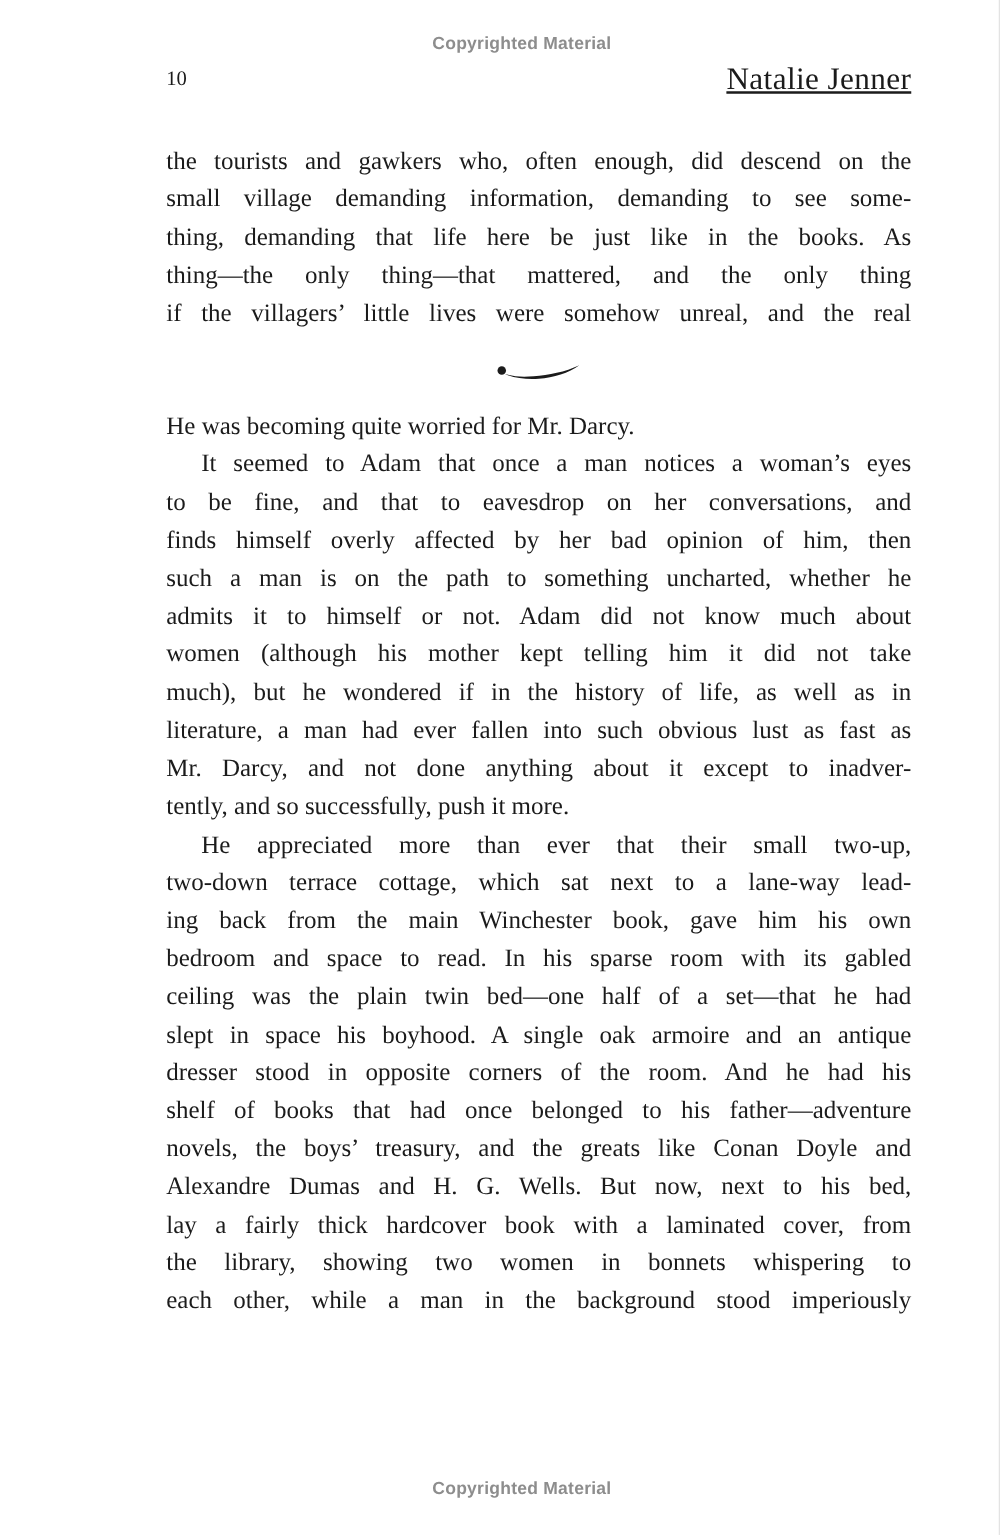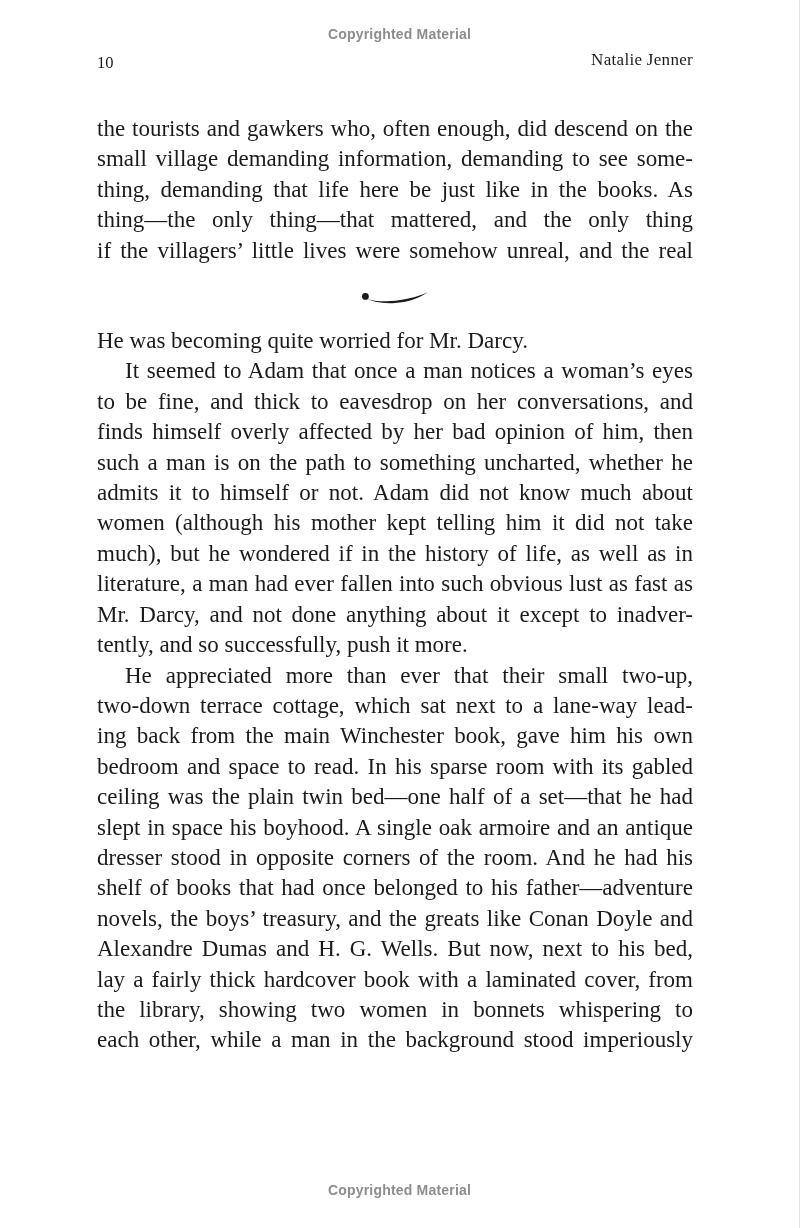--- a/index.html
+++ b/index.html
@@ -7,20 +7,21 @@
     width: 800px; height: 1228px;
     background: #ffffff;
     font-family: "Liberation Serif", serif;
     position: relative;
     overflow: hidden;
   }
   .page {
     position: absolute; inset: 0;
     background: #ffffff;
     border-right: 1px solid #e3e3e3;
+    margin-left: 36px;
   }
   .notice {
     position: absolute; left: 0; width: 100%;
     text-align: center;
     font-family: "Liberation Sans", sans-serif;
     font-weight: bold;
     font-size: 14px;
     color: #8d8d8d;
     letter-spacing: 0.2px;
   }
@@ -31,29 +32,30 @@
     position: absolute;
     top: 50px; left: 97px; width: 596px;
     text-align: right;
     color: #1b1b1b;
   }
   .pagenum {
     position: absolute; left: 0; top: 3px;
     font-size: 16.5px;
   }
   .running {
-    font-size: 17px;
+    font-size: 25px;
     letter-spacing: 0.3px;
+    text-decoration: underline;
   }
 
   .text-block {
     position: absolute;
     top: 114px; left: 97px; width: 596px;
     color: #1b1b1b;
-    font-size: 23px;
+    font-size: 20px;
     line-height: 30.4px;
   }
   .para { margin: 0; }
   .line {
     text-align: justify;
     text-align-last: justify;
     white-space: normal;
   }
   .line.last { text-align-last: left; }
   .para.indent .line:first-child { padding-left: 28px; }
@@ -90,21 +92,21 @@
   <svg width="70" height="16" viewBox="0 0 70 16" aria-hidden="true">
     <circle class="swash" cx="5.4" cy="8.4" r="3.4"></circle>
     <path class="swash" d="M4,9 C10,13.2 20,13.8 31,13 C43,12.1 56,9.6 67.5,4.2 C59,10.4 47,14.2 35,15 C23,15.8 11,13.8 4,9 Z"></path>
   </svg>
 </div>
       <div class="para">
         <div class="line last">He was becoming quite worried for Mr. Darcy.</div>
       </div>
       <div class="para indent">
         <div class="line">It seemed to Adam that once a man notices a woman’s eyes</div>
-        <div class="line">to be fine, and thick to eavesdrop on her conversations, and</div>
+        <div class="line">to be fine, and that to eavesdrop on her conversations, and</div>
         <div class="line">finds himself overly affected by her bad opinion of him, then</div>
         <div class="line">such a man is on the path to something uncharted, whether he</div>
         <div class="line">admits it to himself or not. Adam did not know much about</div>
         <div class="line">women (although his mother kept telling him it did not take</div>
         <div class="line">much), but he wondered if in the history of life, as well as in</div>
         <div class="line">literature, a man had ever fallen into such obvious lust as fast as</div>
         <div class="line">Mr. Darcy, and not done anything about it except to inadver-</div>
         <div class="line last">tently, and so successfully, push it more.</div>
       </div>
       <div class="para indent">

